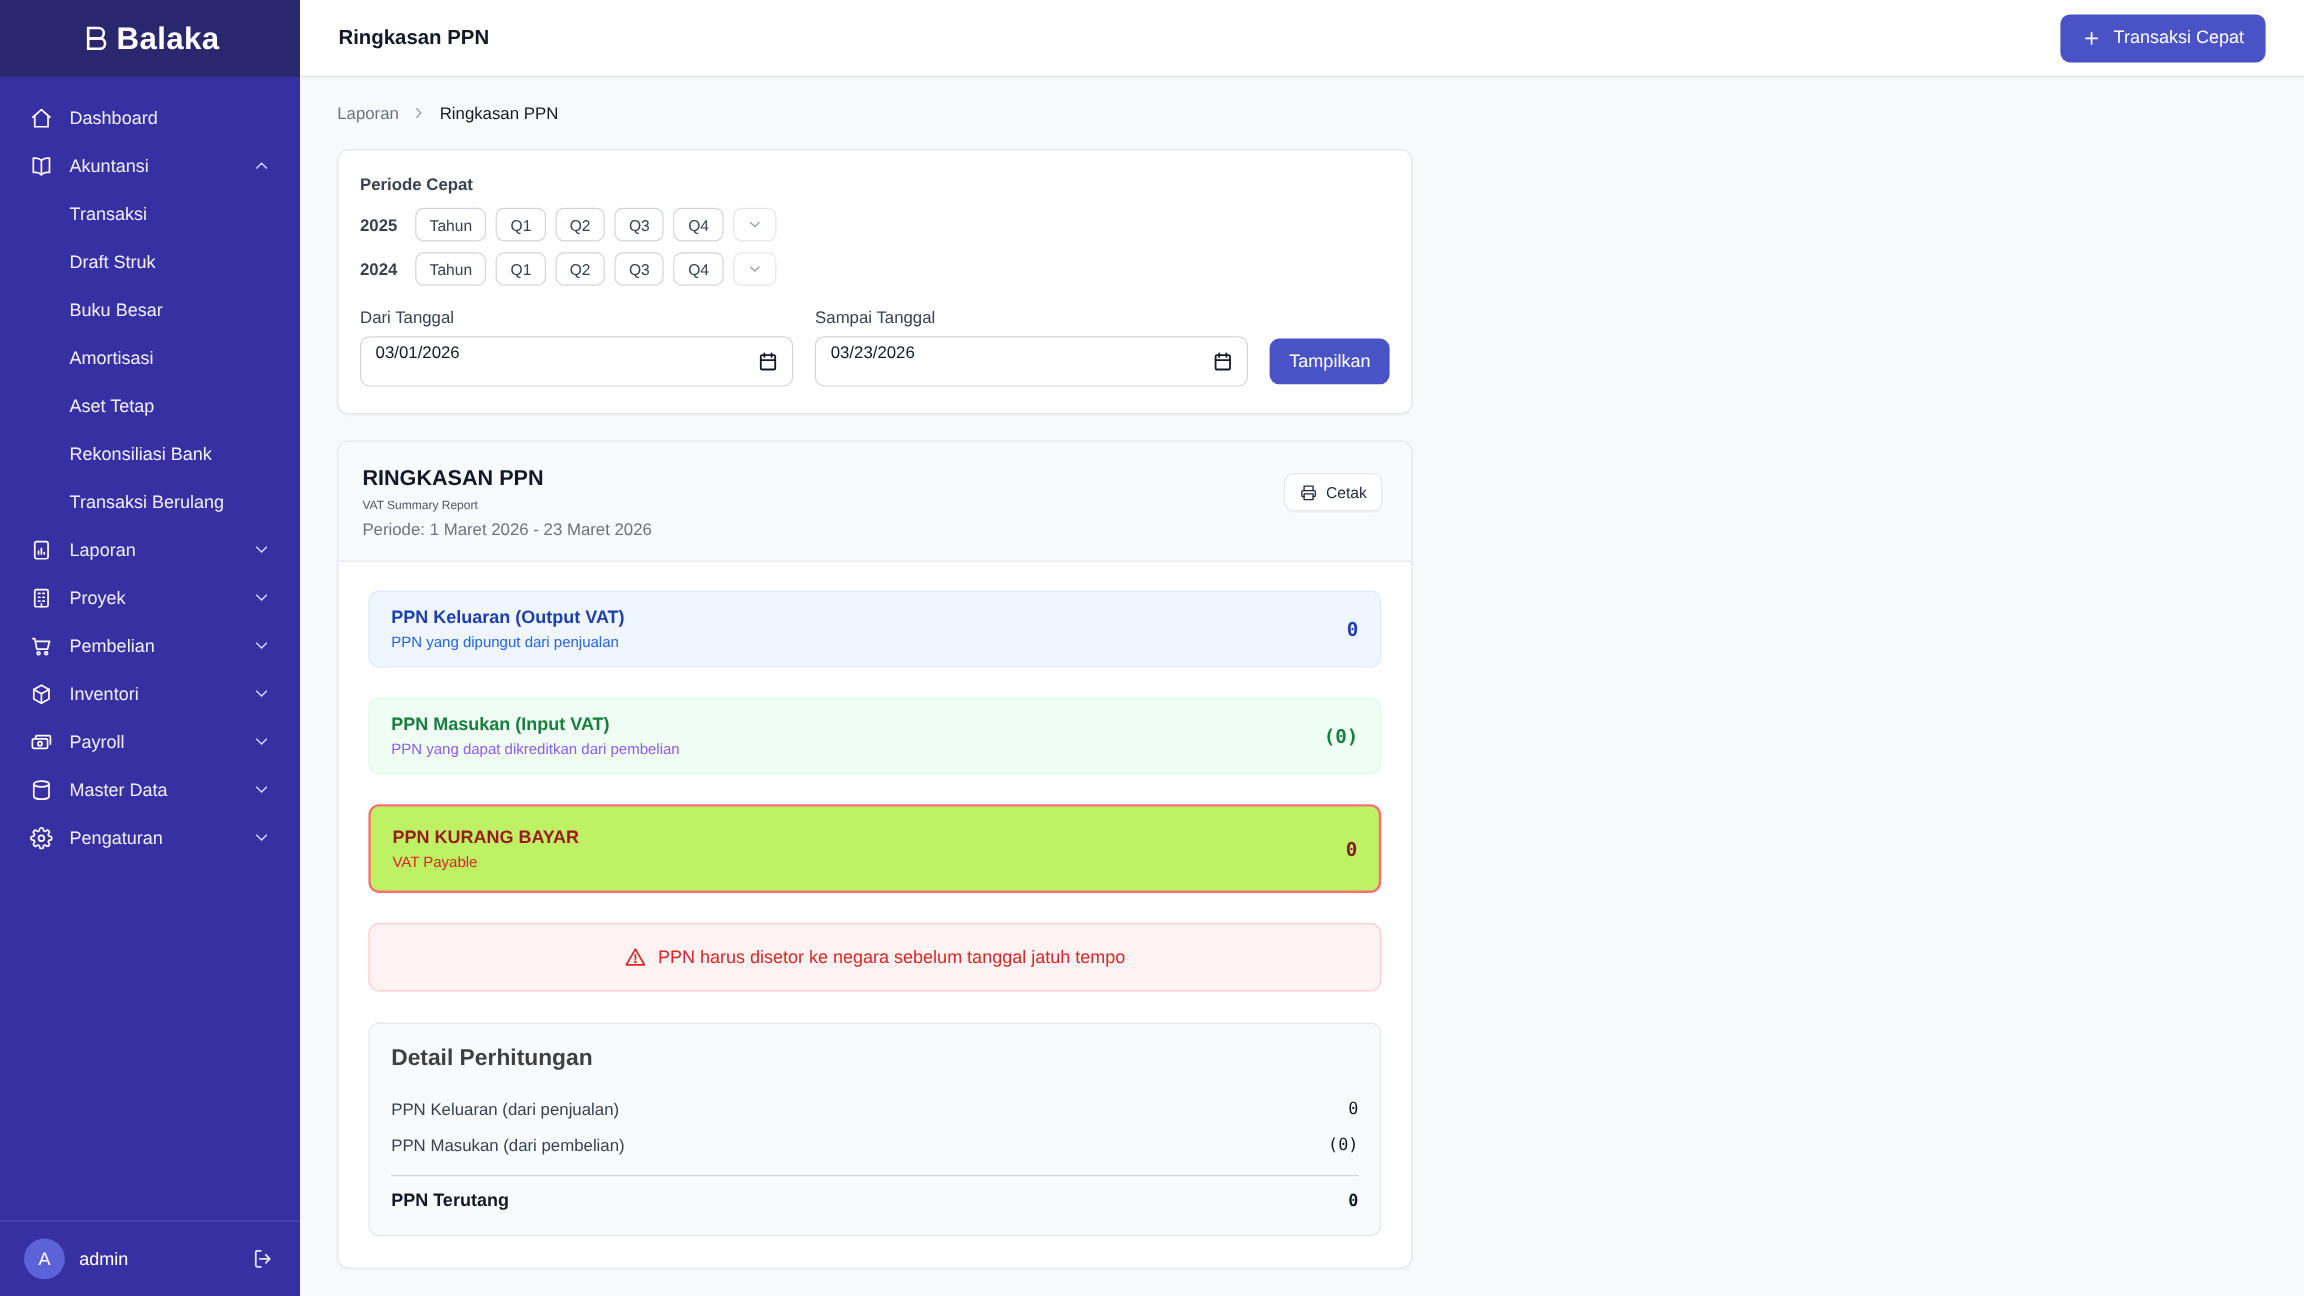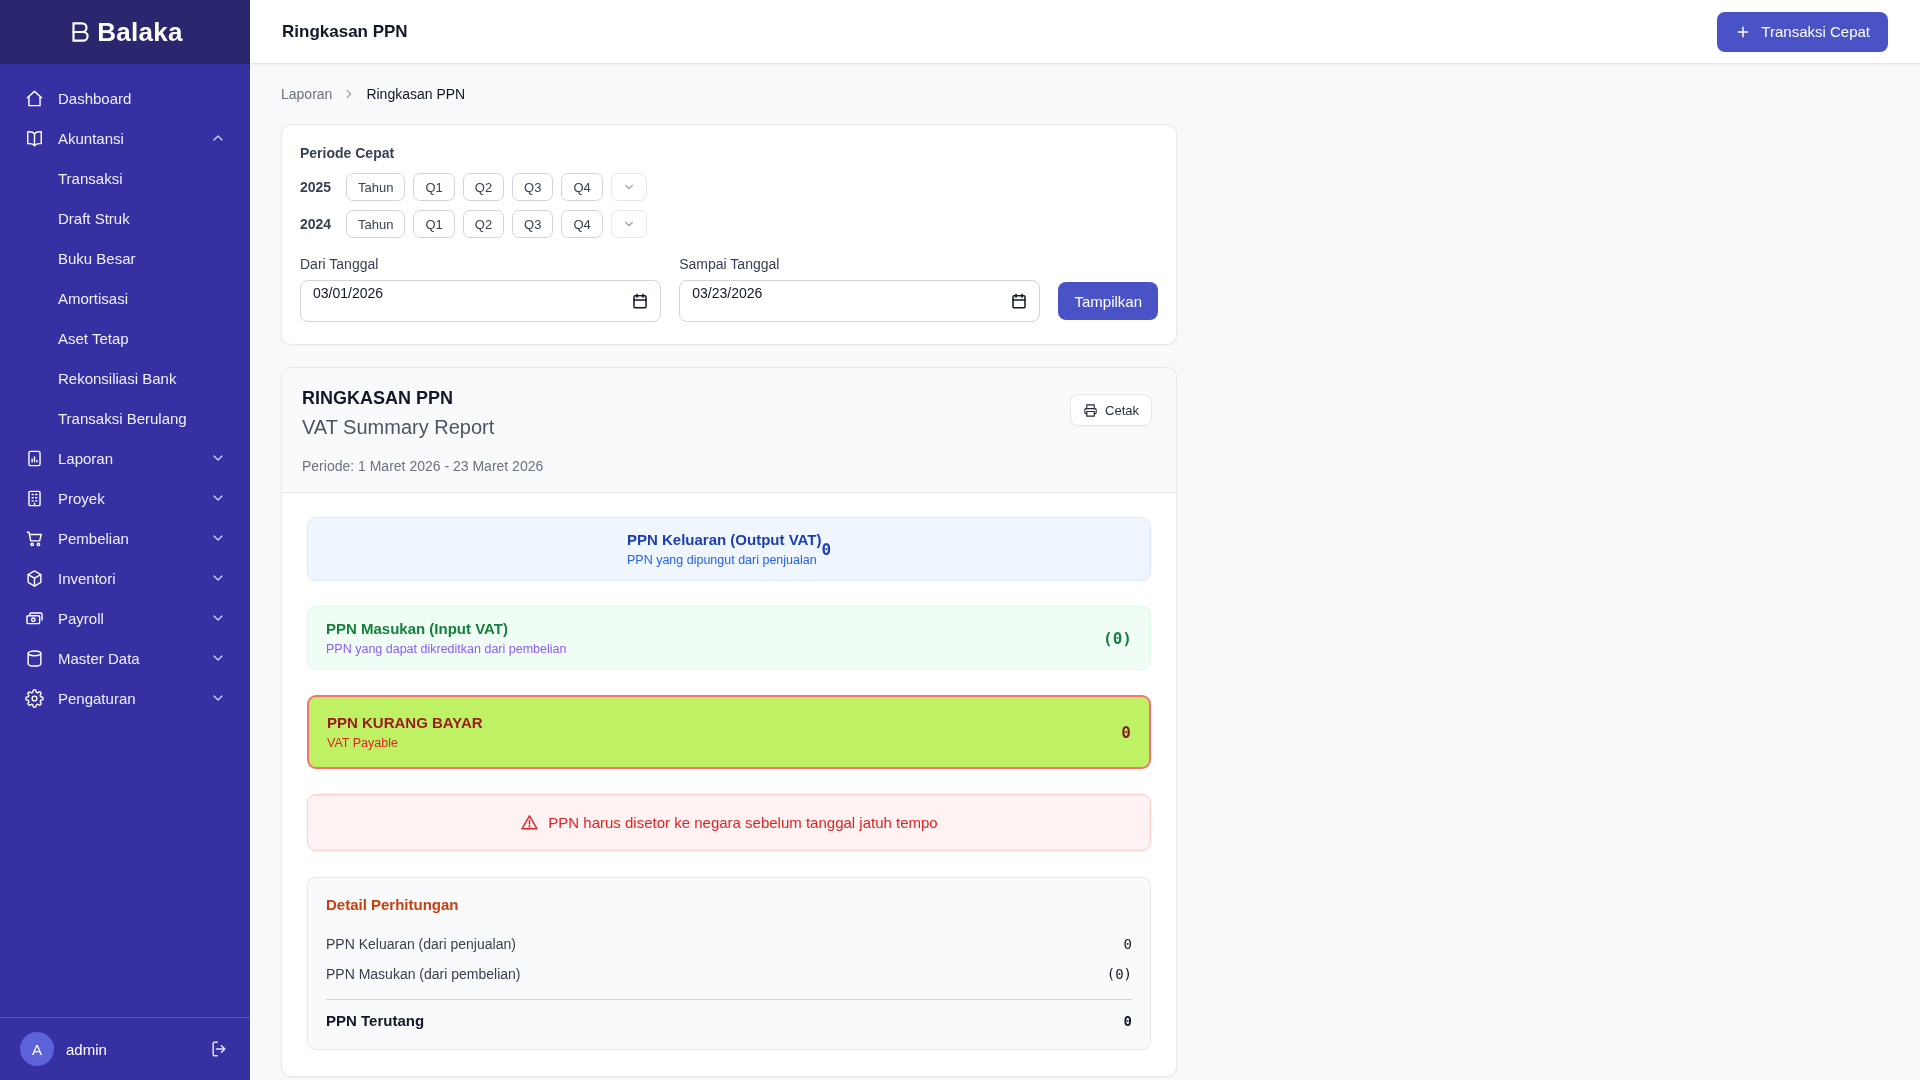--- a/index.html
+++ b/index.html
@@ -49,41 +49,41 @@
   .field-label { display:block; font-size:14px; color:#374151; margin-bottom:8px; }
   .date-wrap { position:relative; }
   .date-input { width:100%; height:42px; border:1px solid #d1d5db; border-radius:8px; padding:0 40px 16px 12px; font-size:14px; color:#111827; font-family:inherit; background:#ffffff; }
   .cal-icon { position:absolute; right:12px; top:12px; width:18px; height:18px; color:#111827; pointer-events:none; }
   .show-btn { height:38px; padding:0 16px; margin-bottom:2px; }
 
   
   .report-card { overflow:hidden; }
   .report-head { background:#f9fafb; border-bottom:1px solid #e5e7eb; padding:20px 24px 18px 20px; display:flex; justify-content:space-between; align-items:flex-start; }
   .report-title { font-size:18px; font-weight:bold; color:#111827; margin-bottom:7px; }
-  .report-subtitle { font-size:20px; color:#4b5563; margin-bottom:19px; }
+  .report-subtitle { font-size:10px; color:#4b5563; margin-bottom:6px; }
   .report-period { font-size:14px; color:#6b7280; }
   .ghost-btn { background:#ffffff; border:1px solid #e5e7eb; border-radius:8px; height:32px; padding:0 12px; font-size:13px; color:#1f2937; font-family:inherit; display:flex; align-items:center; gap:7px; cursor:pointer; margin-top:6px; box-shadow:0 1px 1px rgba(0,0,0,.03); }
   .report-body { padding:24px 25px 26px 25px; }
 
   .vat-box { border-radius:9px; padding:13px 18px; display:flex; align-items:center; justify-content:space-between; margin-bottom:25px; }
   .vat-box .txt .t { font-size:15px; font-weight:bold; margin-bottom:5px; }
   .vat-box .txt .d { font-size:12.5px; }
   .vat-value { font-family:"DejaVu Sans Mono", monospace; font-size:16px; font-weight:bold; }
-  .box-blue { background:#eff6ff; border:1px solid #dbeafe;justify-content:center; }
+  .box-blue { background:#eff6ff; border:1px solid #dbeafe; }
   .box-blue .t { color:#1e40af; } .box-blue .d { color:#2563eb; } .box-blue .vat-value { color:#1e40af; }
   .box-green { background:#f0fdf4; border:1px solid #dcfce7; }
   .box-green .t { color:#15803d; } .box-green .d { color:#8b5cf6; } .box-green .vat-value { color:#15803d; }
   .box-red { background:#bef264; border:2px solid #f87171; padding:17px 18px; }
   .box-red .t { color:#991b1b; font-size:16px; } .box-red .d { color:#dc2626; } .box-red .vat-value { color:#7f1d1d; }
 
   .warning-box { background:#fef2f2; border:1px solid #fecaca; border-radius:9px; padding:18px; display:flex; align-items:center; justify-content:center; gap:9px; color:#dc2626; font-size:15px; margin-bottom:26px; }
   .warning-box svg { flex:0 0 auto; }
 
   .detail-box { background:#f9fafb; border:1px solid #e5e7eb; border-radius:9px; padding:18px 18px 20px 18px; }
-  .detail-title { font-size:15px; font-weight:bold; color:#c2410c; margin-bottom:16px; }
+  .detail-title { font-size:19px; font-weight:bold; color:#404040; margin-bottom:16px; }
   .detail-row { display:flex; justify-content:space-between; align-items:center; padding:7px 0; font-size:14px; color:#374151; }
   .detail-row .val { font-family:"DejaVu Sans Mono", monospace; color:#111827; font-size:14px; }
   .detail-divider { border-top:1px solid #d1d5db; margin:10px 0 4px 0; }
   .detail-total { display:flex; justify-content:space-between; align-items:center; padding:8px 0 0 0; font-size:15px; font-weight:bold; color:#111827; }
   .detail-total .val { font-family:"DejaVu Sans Mono", monospace; font-size:14px; }
 </style>
 </head>
 <body>
 
 <aside class="sidebar">

